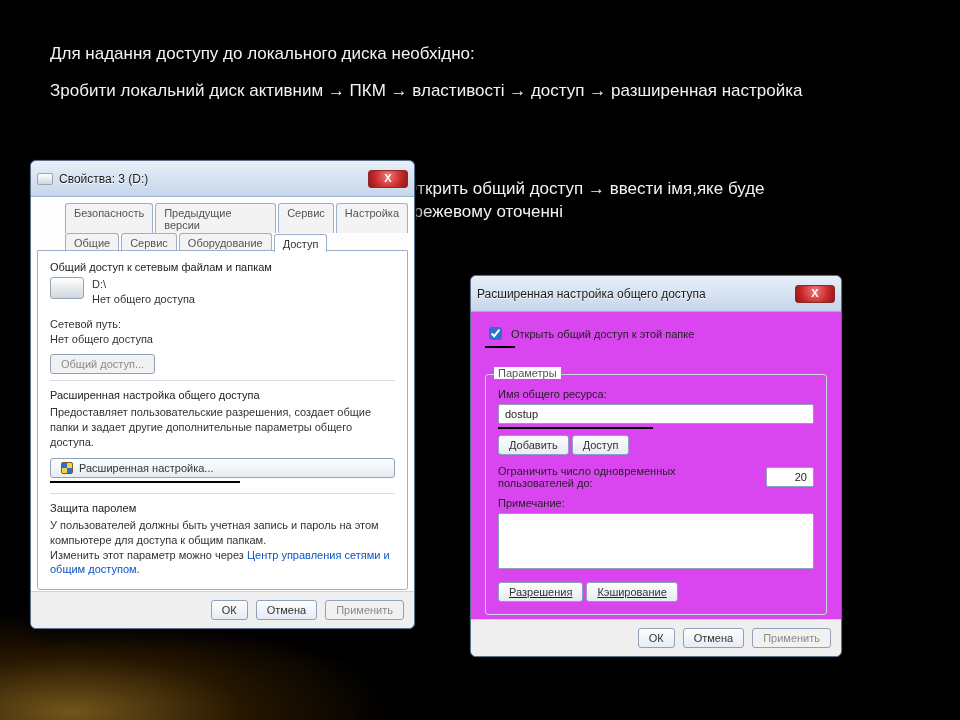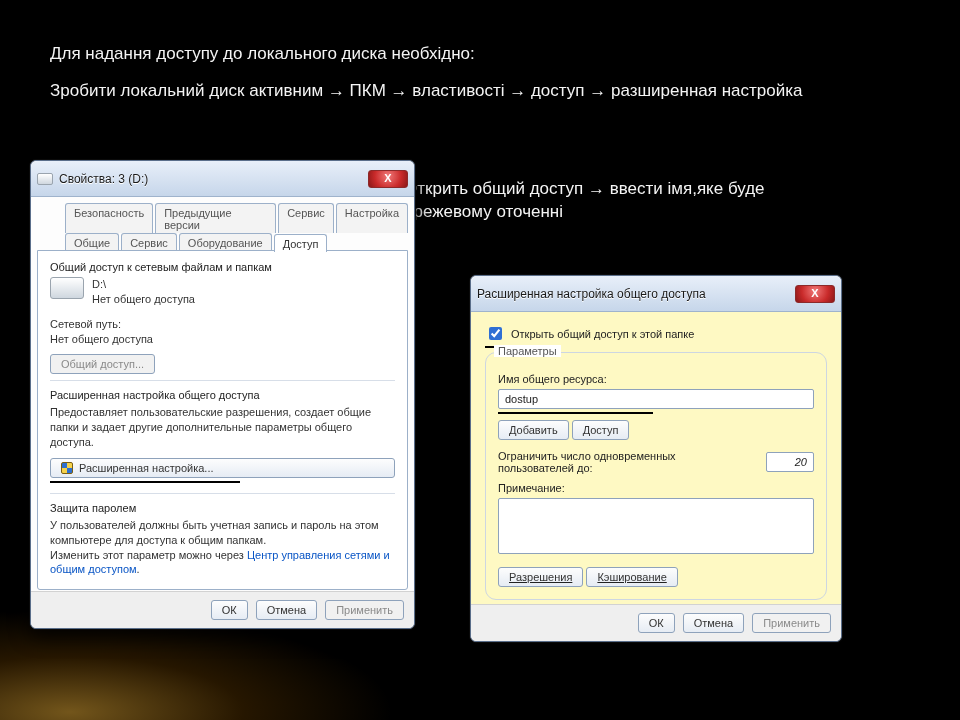--- a/index.html
+++ b/index.html
@@ -128,37 +128,37 @@
   .dlg-buttons {
     display:flex; justify-content:flex-end; gap:8px;
     padding: 8px 10px;
     background: #efefef;
     border-top: 1px solid #d2d2d2;
     border-radius: 0 0 6px 6px;
   }
 
   
   #win-adv { left: 470px; top: 275px; width: 372px; }
-  #win-adv .body { padding: 12px 14px 4px 14px; background:#fef9c3; }
+  #win-adv .body { padding: 12px 14px 4px 14px; background:#d946ef; }
   .chk { display:flex; align-items:center; gap:6px; font-size:11px; }
   .chk input { width:13px;height:13px; accent-color:#2f6fd4; }
   .groupbox {
-    border:1px solid #cdd6e1; border-radius:11px;
-    padding: 20px 12px 12px 12px; margin-top:4px; position:relative;
+    border:1px solid #cdd6e1; border-radius:3px;
+    padding: 13px 12px 12px 12px; margin-top:26px; position:relative;
   }
   .groupbox > .legend {
     position:absolute; top:-8px; left:8px;
     background:#fff; padding:0 4px; font-size:11px; color:#555;
   }
   .field-label { font-size:11px; color:#222; margin-bottom:4px; }
   .txt-input {
     width:100%; border:1px solid #8ea2bb; border-radius:2px;
     padding:3px 6px; font-size:11px; background:#fff; color:#222;
   }
-  .num-input { width:48px; text-align:right;font-style:italic; }
+  .num-input { width:48px; text-align:right; }
   .smallrow { display:flex; gap:3px; margin-top:6px; }
   .limitrow { display:flex; justify-content:space-between; align-items:center; margin-top:10px; font-size:11px;}
   textarea.txt-input { height:56px; resize:none; }
 </style>
 </head>
 <body>
 
 <div class="flare"></div>
 
 <div class="instruct t1">Для надання доступу до локального диска необхідно:</div>

